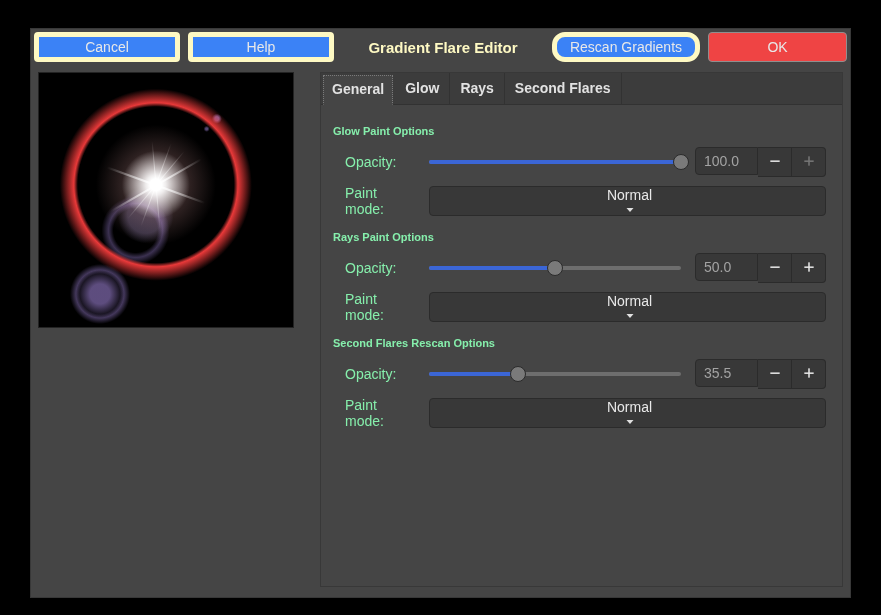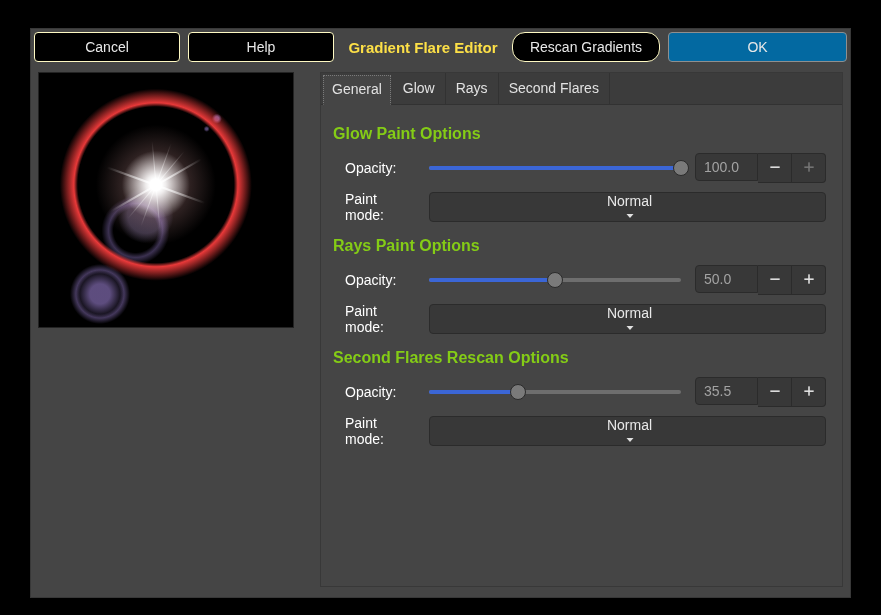--- a/index.html
+++ b/index.html
@@ -1,23 +1,23 @@
 <!DOCTYPE html>
 <html><head>
 <meta charset="utf-8">
 <style>
   * { box-sizing: border-box; margin: 0; padding: 0; }
   html, body { width: 881px; height: 615px; background: #000; font-family: "Segoe UI", "Helvetica Neue", Arial, sans-serif; font-size: 14px; color: #e8e8e8; overflow: hidden; }
   .panel { position: absolute; left: 30px; top: 28px; width: 821px; height: 570px; background: #454545; border: 1px solid #383838; }
   .toolbar { display: flex; gap: 8px; padding: 3px 3px 10px 3px; align-items: center; }
-  .btn { flex: 0 0 auto; height: 30px; border: 1px solid #fef9c3; border-radius: 4px; background: #000000; color: #e8e8e8; display: flex; align-items: center; justify-content: center; cursor: pointer; }
+  .btn { flex: 0 0 auto; height: 30px; border: 5px solid #fef9c3; border-radius: 4px; background: #3b82f6; color: #e8e8e8; display: flex; align-items: center; justify-content: center; cursor: pointer; }
   .btn.cancel, .btn.help { width: 146px; }
-  .title-area { flex: 1 1 auto; text-align: center; font-weight: 600; color: #fde047; font-size: 15px; }
+  .title-area { flex: 1 1 auto; text-align: center; font-weight: 600; color: #fef9c3; font-size: 15px; }
   .btn.rescan { width: 148px; border-radius: 13px; }
-  .btn.ok { width: 179px; border: 1px solid #8f8f8f; background: #0369a1; }
+  .btn.ok { width: 139px; border: 1px solid #8f8f8f; background: #ef4444; }
   .body { display: flex; gap: 12px; padding: 0 7px 7px 7px; height: calc(100% - 46px); }
   .preview-col { width: 270px; flex: 0 0 270px; }
   .preview {
     width: 256px; height: 256px; border: 1px solid #232323; position: relative; overflow: hidden;
     background:
       radial-gradient(circle at 46% 44%, #ffffff 0 6px, rgba(255,255,255,0.9) 10px, rgba(255,255,255,0) 34px),
       radial-gradient(circle at 46% 44%, rgba(255,255,255,0) 78px, rgba(244,60,60,0.95) 82px, rgba(244,60,60,0.55) 88px, rgba(244,60,60,0) 96px),
       radial-gradient(circle at 46% 44%, rgba(235,170,170,0.45) 0px, rgba(235,170,170,0) 60px),
       radial-gradient(circle at 24% 87%, rgba(170,140,230,0.55) 0 10px, rgba(170,140,230,0) 24px),
       radial-gradient(circle at 24% 87%, rgba(170,140,230,0) 20px, rgba(170,140,230,0.4) 24px, rgba(170,140,230,0) 30px),
@@ -35,27 +35,27 @@
   .preview::before { transform: rotate(20deg) translate(-50%, -50%); }
   .preview::after  { transform: rotate(-30deg) translate(-50%, -50%); }
   .ray { position: absolute; left: 46%; top: 44%; width: 220px; height: 1px;
     background: linear-gradient(90deg, rgba(255,255,255,0) 0%, rgba(255,255,255,0) 30%, rgba(255,255,255,0.7) 50%, rgba(255,255,255,0) 70%, rgba(255,255,255,0) 100%);
     transform-origin: 0 0; }
   .ray.r1 { transform: rotate(85deg) translate(-50%, -50%); }
   .ray.r2 { transform: rotate(130deg) translate(-50%, -50%); }
   .ray.r3 { transform: rotate(-70deg) translate(-50%, -50%); }
 
   .right-col { flex: 1 1 auto; display: flex; flex-direction: column; border: 1px solid #383838; background: #454545; }
-  .tabs { display: flex; background: #3c3c3c; border-bottom: 1px solid #323232; }
+  .tabs { display: flex; background: #3c3c3c; border-bottom: 1px solid #323232; font-weight: bold; }
   .tab { padding: 7px 10px 8px 10px; color: #e2e2e2; cursor: pointer; border-right: 1px solid #323232; background: #3c3c3c; position: relative; }
   .tab.active { background: #454545; border: 1px dotted #7a7a7a; border-bottom-color: #454545; margin: 2px 2px -1px 2px; padding: 5px 8px 7px 8px; }
   .settings { padding: 14px 16px 10px 12px; overflow: auto; }
-  .group-title { font-weight: 600; color: #84cc16; margin: 6px 0 10px 0; font-size: 16px; }
+  .group-title { font-weight: 600; color: #86efac; margin: 6px 0 10px 0; font-size: 11px; }
   .row { display: flex; align-items: center; gap: 14px; margin-bottom: 8px; }
-  .row .lab { width: 82px; flex: 0 0 82px; text-align: left; padding-left: 12px; color: #ffffff; }
+  .row .lab { width: 82px; flex: 0 0 82px; text-align: left; padding-left: 12px; color: #86efac; }
   .slider-wrap { flex: 1 1 auto; position: relative; height: 20px; display: flex; align-items: center; }
   .track { position: absolute; left: 0; right: 0; height: 4px; background: #6e6e6e; border-radius: 2px; top: 50%; transform: translateY(-50%); }
   .track-fill { position: absolute; left: 0; height: 4px; background: #3b66d6; border-radius: 2px; top: 50%; transform: translateY(-50%); }
   .thumb { position: absolute; width: 16px; height: 16px; border-radius: 50%; background: #7a7a7a; border: 1px solid #2b2b2b; top: 50%; transform: translate(-50%, -50%); }
   .spin { display: flex; gap: 0; }
   .spin input { width: 63px; height: 28px; background: #383838; border: 1px solid #2b2b2b; border-radius: 4px 0 0 4px; color: #a3a3a3; padding: 0 8px; font-size: 14px; }
   .spinbtn { width: 34px; height: 30px; background: #383838; border: 1px solid #2b2b2b; border-left: none; display: flex; align-items: center; justify-content: center; cursor: pointer; }
   .spinbtn.plus { border-radius: 0 4px 4px 0; }
   .spinbtn.disabled { color: #777; cursor: default; }
   .spinbtn svg { width: 14px; height: 14px; }

